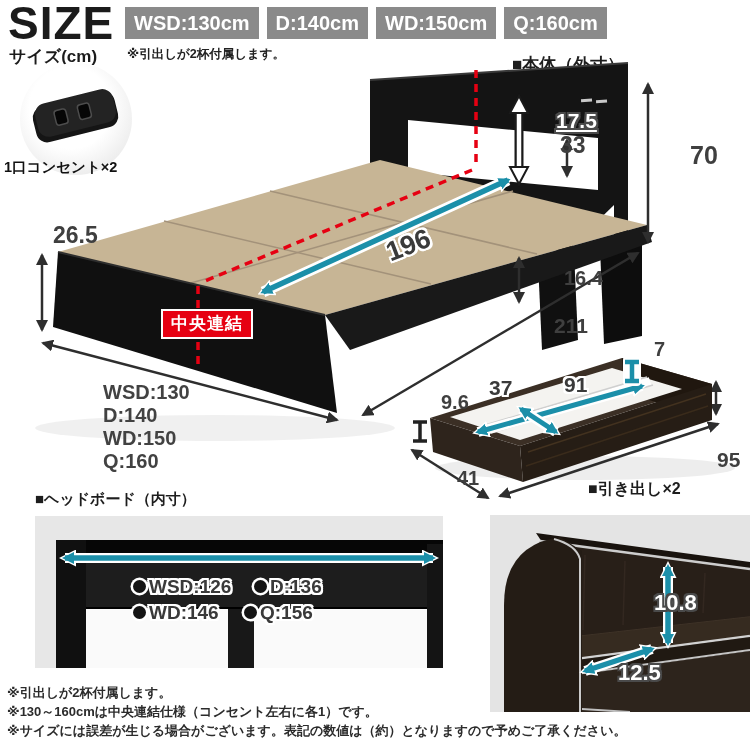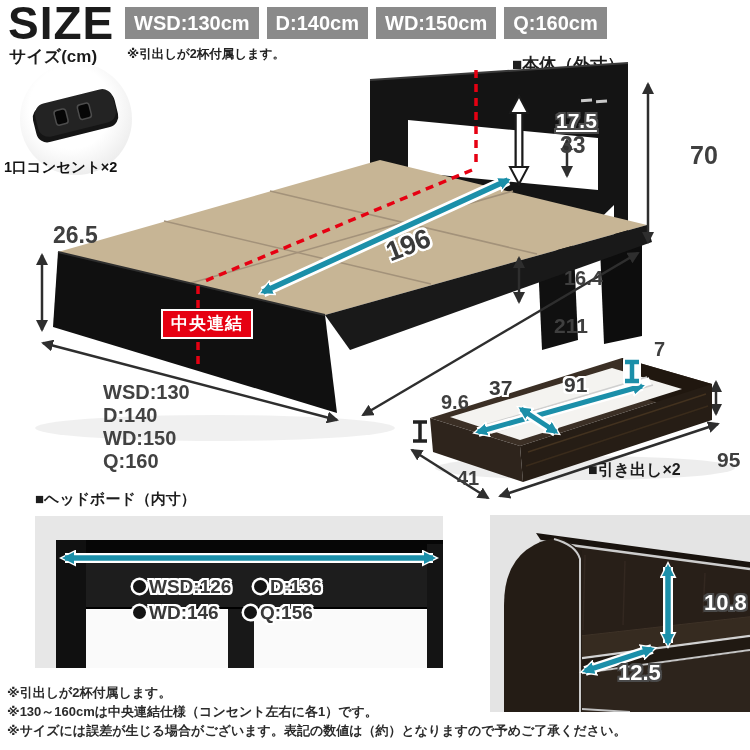--- a/index.html
+++ b/index.html
@@ -183,21 +183,21 @@
   <div>Q:160</div>
 </div>
 
 <div class="abs dim" style="left:617px;top:339px;font-size:20px;">7</div>
 <div class="abs dim" style="left:404px;top:392px;font-size:20px;">9.6</div>
 <div class="abs dim" style="left:722px;top:389px;font-size:20px;">14</div>
 <div class="abs olb" style="left:489px;top:377px;font-size:21px;">37</div>
 <div class="abs olb" style="left:564px;top:374px;font-size:21px;">91</div>
 <div class="abs dim" style="left:420px;top:468px;font-size:20px;">41</div>
 <div class="abs dim" style="left:680px;top:449px;font-size:21px;">95</div>
-<div class="abs sec-label" style="left:588px;top:460px;font-size:16px;">■引き出し×2</div>
+<div class="abs sec-label" style="left:588px;top:479px;font-size:16px;">■引き出し×2</div>
 
 <div class="abs sec-label-s" style="left:35px;top:490px;">■ヘッドボード（内寸）</div>
 <div class="abs photo" style="left:35px;top:516px;width:408px;height:152px;">
   <svg width="408" height="152" viewBox="0 0 408 152">
     <defs>
       <marker id="mW2" markerUnits="userSpaceOnUse" markerWidth="17" markerHeight="17" refX="11" refY="8.5" orient="auto-start-reverse">
         <path d="M0,0L17,8.5L0,17z" fill="#fff"></path>
       </marker>
       <marker id="mT2" markerUnits="userSpaceOnUse" markerWidth="12" markerHeight="12" refX="9" refY="6" orient="auto-start-reverse">
         <path d="M0,0L12,6L0,12z" fill="#1b8fa9"></path>
@@ -255,18 +255,18 @@
     <polygon points="28,168 260,136 260,197 28,197" fill="#2d241c"></polygon>
     <line x1="28" y1="190" x2="140" y2="197" stroke="#c0c0c0" stroke-width="2"></line>
     <path d="M14,197 L14,90 Q14,30 70,22 L92,36 L92,197 Z" fill="#241c15"></path>
     <path d="M90,197 L90,44 Q86,30 64,24" stroke="#cbcbcb" stroke-width="2" fill="none"></path>
     <path d="M178,52 L178,128" stroke="#fff" stroke-width="10" marker-start="url(#mW3)" marker-end="url(#mW3)" fill="none"></path>
     <path d="M178,52 L178,128" stroke="#1b8fa9" stroke-width="5.5" marker-start="url(#mT3)" marker-end="url(#mT3)" fill="none"></path>
     <path d="M95,156 L162,134" stroke="#fff" stroke-width="10" marker-start="url(#mW3)" marker-end="url(#mW3)" fill="none"></path>
     <path d="M95,156 L162,134" stroke="#1b8fa9" stroke-width="5.5" marker-start="url(#mT3)" marker-end="url(#mT3)" fill="none"></path>
   </svg>
 </div>
-<div class="abs olw" style="left:704px;top:592px;font-size:22px;">10.8</div>
+<div class="abs olw" style="left:654px;top:592px;font-size:22px;">10.8</div>
 <div class="abs olw" style="left:618px;top:662px;font-size:22px;">12.5</div>
 
 <div class="abs footnote" style="left:7px;top:686px;">※引出しが2杯付属します。</div>
 <div class="abs footnote" style="left:7px;top:705px;">※130～160cmは中央連結仕様（コンセント左右に各1）です。</div>
 <div class="abs footnote" style="left:7px;top:724px;">※サイズには誤差が生じる場合がございます。表記の数値は（約）となりますので予めご了承ください。</div>
 
 </body></html>

